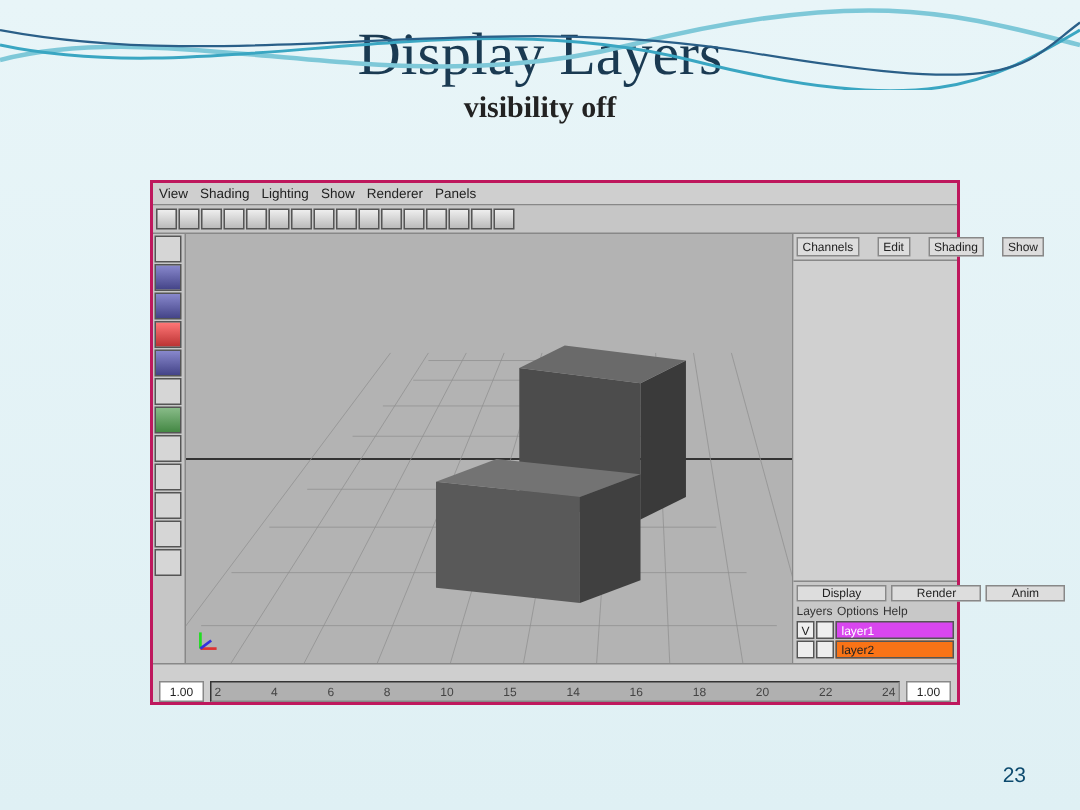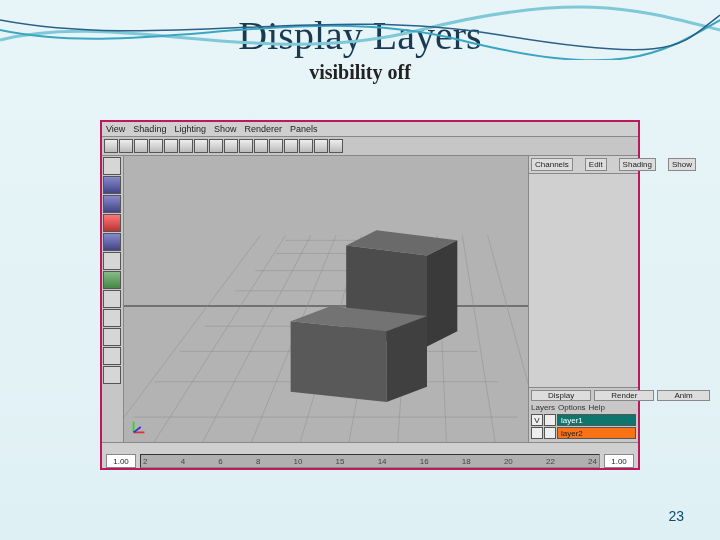--- a/index.html
+++ b/index.html
@@ -48,21 +48,21 @@
   .right .tabs { display: flex; gap: 12px; padding: 2px; border-bottom: 1px solid #888; font-size: 8px; }
   .right .tabs span { padding: 1px 3px; border: 1px solid #888; background: #ddd; }
   .right .channelbox { flex: 1; background: #d0d0d0; }
   .right .layers { border-top: 1px solid #888; background: #c8c8c8; padding: 2px; font-size: 8px; }
   .right .layers .tabrow { display: flex; gap: 3px; margin-bottom: 2px; }
   .right .layers .tabrow span { padding: 0 16px; border: 1px solid #888; background: #ddd; }
   .right .layers .opts { display: flex; gap: 3px; margin-bottom: 2px; color: #333; }
   .layer-row { display: flex; align-items: center; gap: 1px; margin-bottom: 1px; }
   .layer-row .cell { width: 12px; height: 12px; border: 1px solid #555; background: #eee; display: flex; align-items: center; justify-content: center; font-size: 8px; }
   .layer-row .lname { flex: 1; height: 12px; line-height: 12px; padding: 0 3px; border: 1px solid #555; font-size: 8px; }
-  .layer-row.sel .lname { background: #0f766e; color: #fff; }
+  .layer-row.sel .lname { background: #d946ef; color: #fff; }
   .layer-row:not(.sel) .lname { background: #f97316; }
 
   .timeline { height: 26px; background: #cfcfcf; border-top: 1px solid #888; display: flex; align-items: flex-end; padding: 0 4px; gap: 4px; font-size: 8px; }
   .timeline .track { flex: 1; height: 14px; background: #b0b0b0; border: 1px inset #888; position: relative; display: flex; align-items: center; justify-content: space-between; padding: 0 2px; color: #444; }
   .timeline .fld { width: 30px; height: 14px; border: 1px solid #888; background: #fff; text-align: center; line-height: 14px; }
 
   
   .grid { position: absolute; left: 0; right: 0; top: 14px; bottom: 0; }
   .grid svg { width: 100%; height: 100%; display: block; }
 

